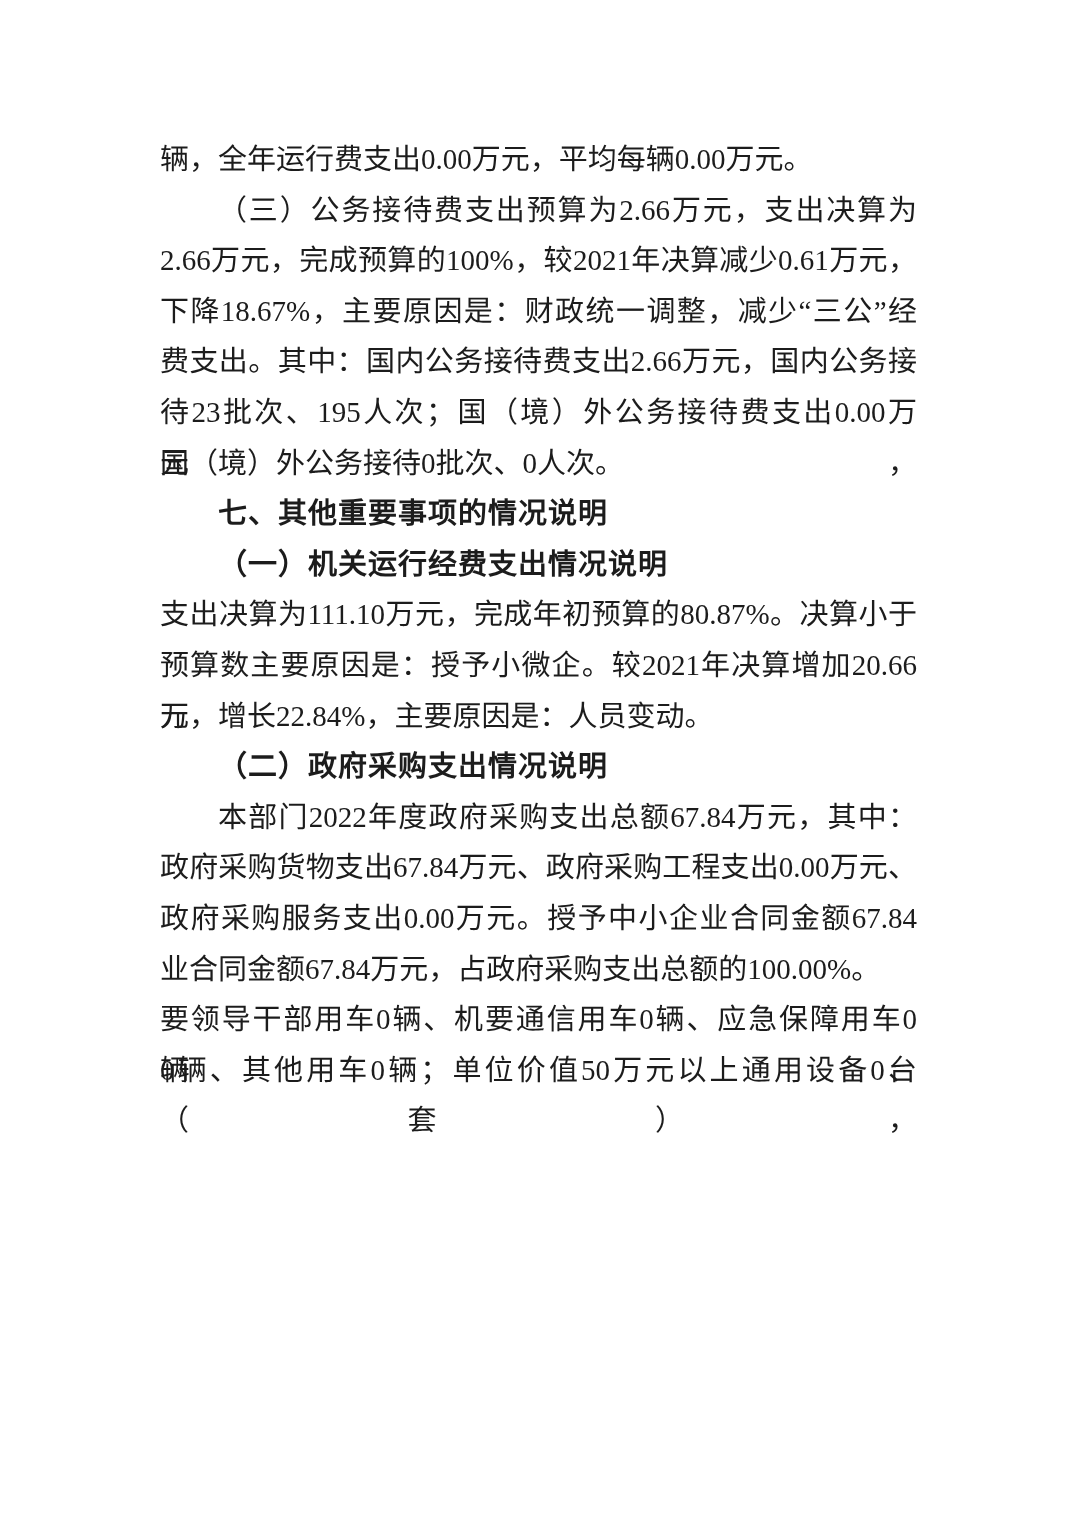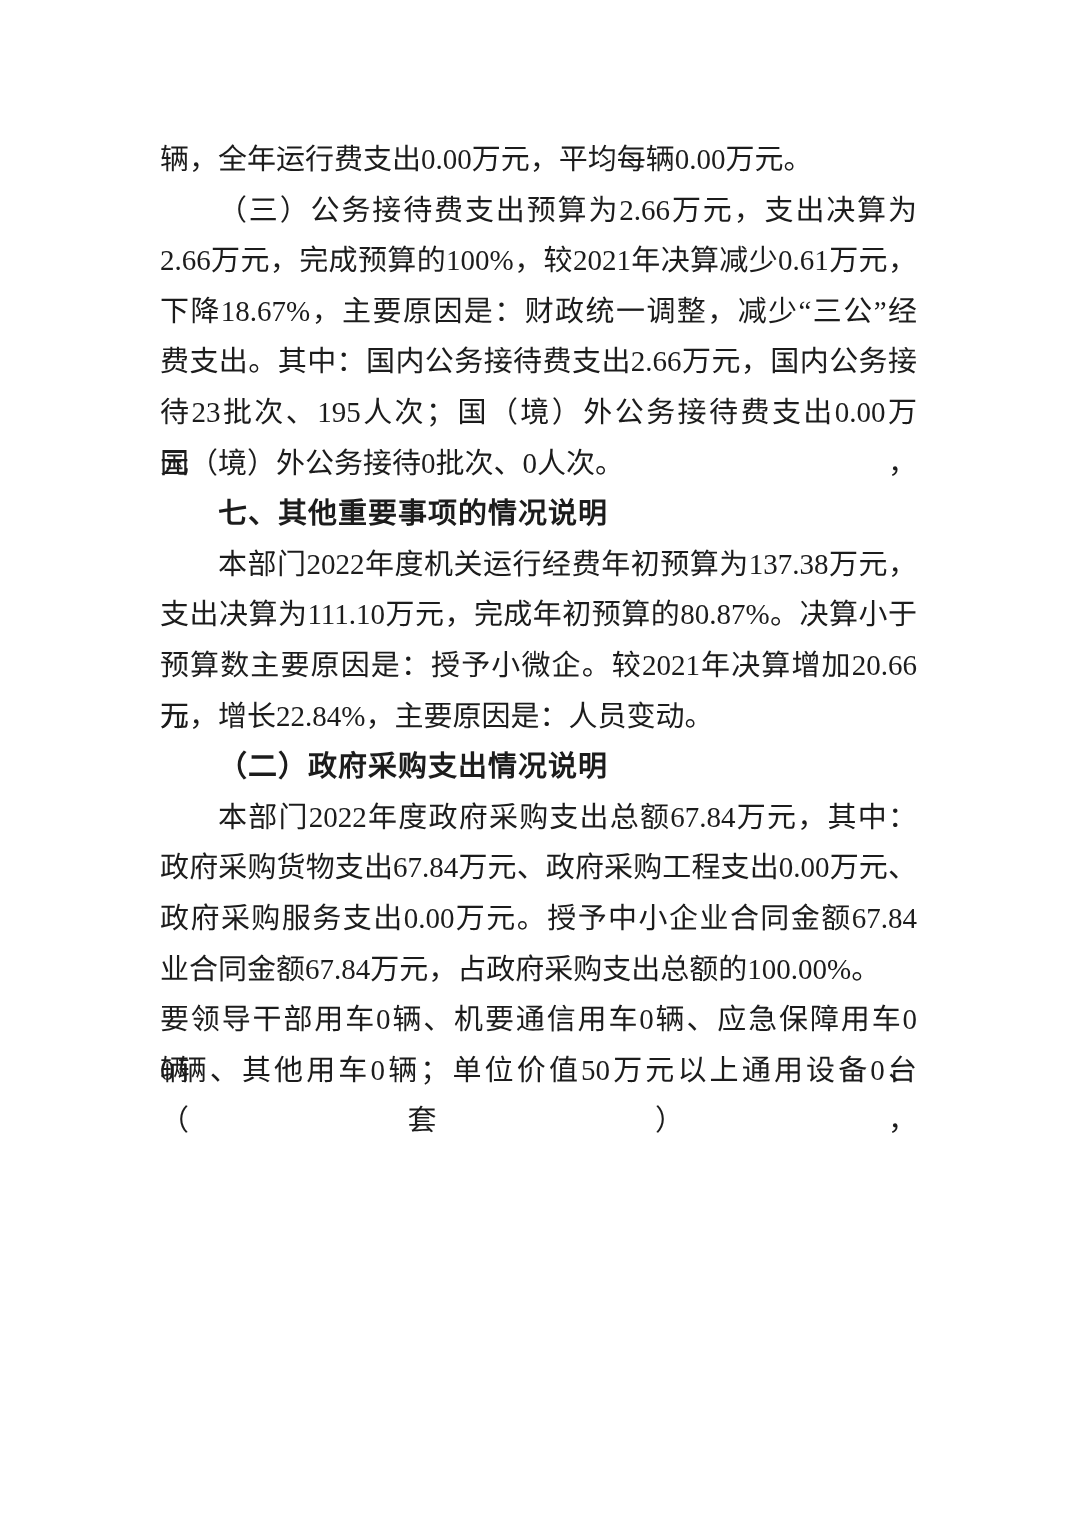--- a/index.html
+++ b/index.html
@@ -48,21 +48,21 @@
 <div class="page" style="background: rgb(255, 255, 255); color: rgb(28, 28, 28); text-decoration: underline;">
   <main class="text-block" id="text-block">
       <div class="line">辆，全年运行费支出0.00万元，平均每辆0.00万元。</div>
       <div class="line indent fill">（三）公务接待费支出预算为2.66万元，支出决算为</div>
       <div class="line fill">2.66万元，完成预算的100%，较2021年决算减少0.61万元，</div>
       <div class="line fill">下降18.67%，主要原因是：财政统一调整，减少“三公”经</div>
       <div class="line fill">费支出。其中：国内公务接待费支出2.66万元，国内公务接</div>
       <div class="line fill">待23批次、195人次；国（境）外公务接待费支出0.00万元，</div>
       <div class="line">国（境）外公务接待0批次、0人次。</div>
       <div class="line heading indent">七、其他重要事项的情况说明</div>
-      <div class="line indent fill">本部门2022年度机关运行经费年初预算为137.38万元，</div>
+      <div class="line heading indent">（一）机关运行经费支出情况说明</div>
       <div class="line fill">支出决算为111.10万元，完成年初预算的80.87%。决算小于</div>
       <div class="line fill">预算数主要原因是：授予小微企。较2021年决算增加20.66万</div>
       <div class="line">元，增长22.84%，主要原因是：人员变动。</div>
       <div class="line heading indent">（二）政府采购支出情况说明</div>
       <div class="line indent fill">本部门2022年度政府采购支出总额67.84万元，其中：</div>
       <div class="line fill">政府采购货物支出67.84万元、政府采购工程支出0.00万元、</div>
       <div class="line fill">政府采购服务支出0.00万元。授予中小企业合同金额67.84</div>
       <div class="line">业合同金额67.84万元，占政府采购支出总额的100.00%。</div>
       <div class="line fill">要领导干部用车0辆、机要通信用车0辆、应急保障用车0辆、</div>
       <div class="line fill">0辆、其他用车0辆；单位价值50万元以上通用设备0台（套），</div>

